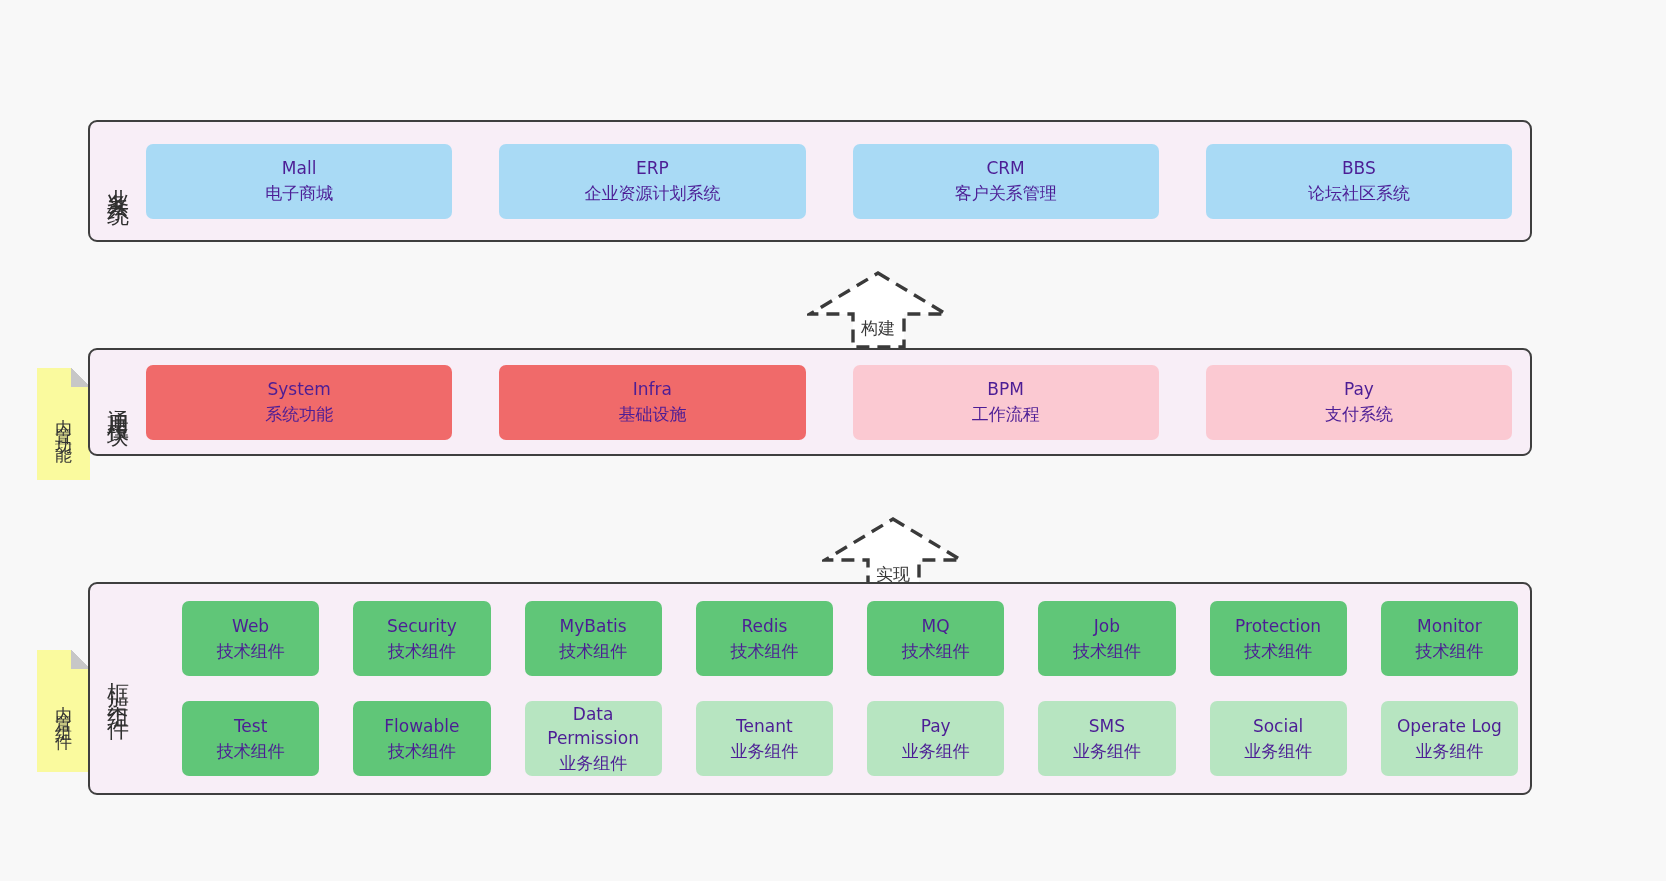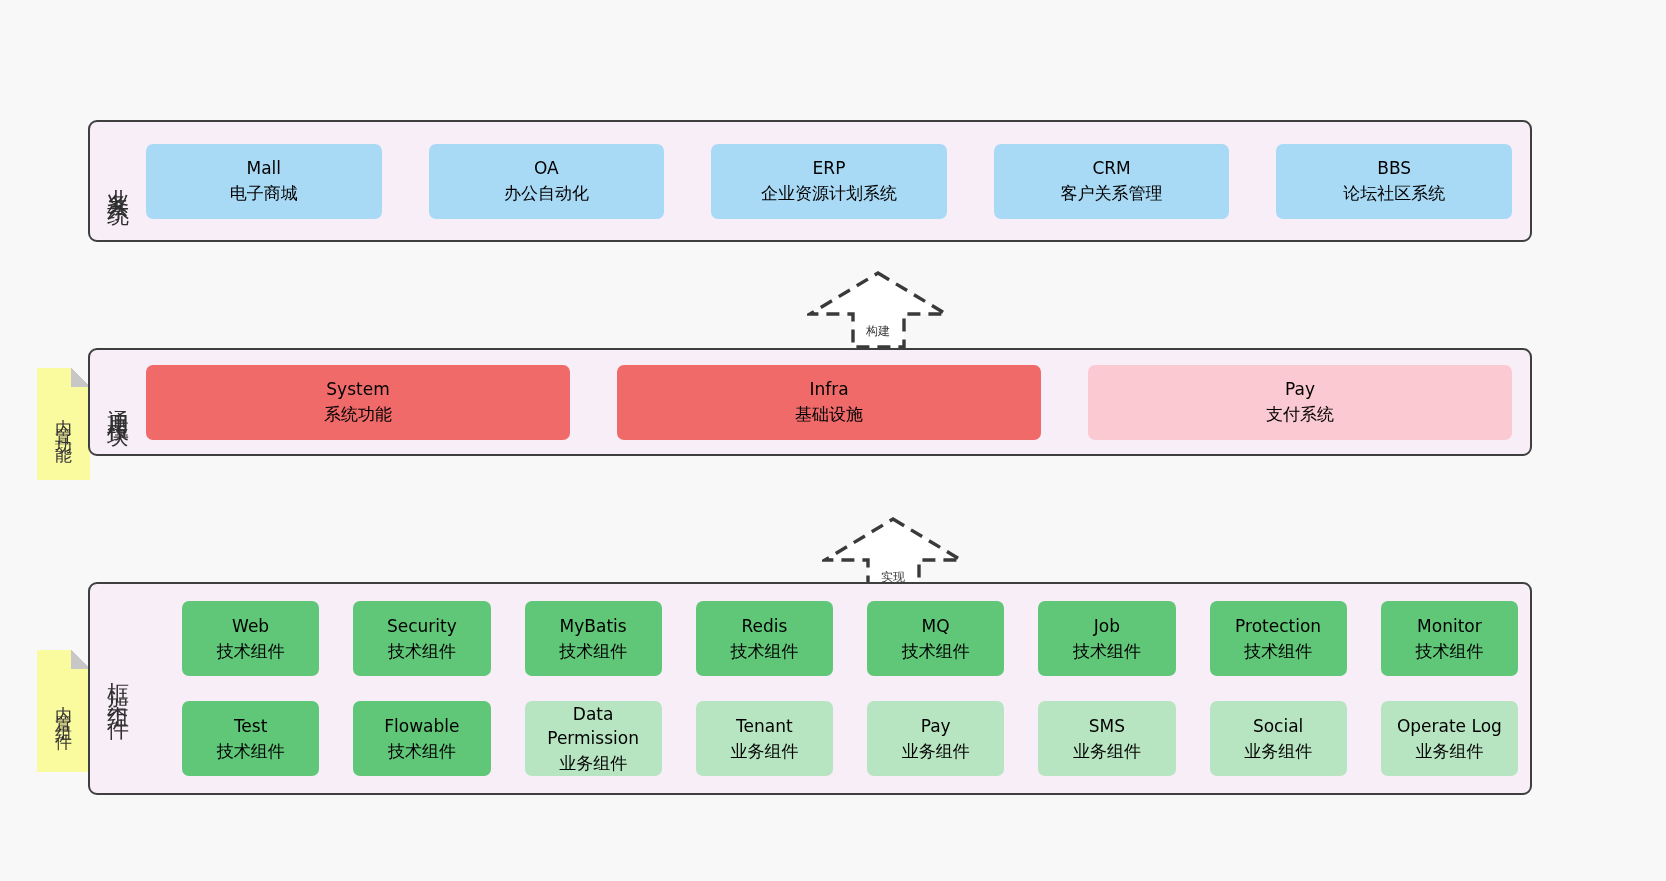--- a/index.html
+++ b/index.html
@@ -27,34 +27,34 @@
     writing-mode:vertical-lr;text-orientation:upright;letter-spacing:5px;line-height:1;
   }
   #layer-components .side-label span{letter-spacing:12px;}
   .rows{flex:1;display:flex;flex-direction:column;justify-content:center;gap:25px;}
   .row{display:flex;}
   .row-6{gap:47px;padding-right:18px;}
   .row-8{gap:34px;padding-right:12px;padding-left:36px;}
   .box{
     flex:1;height:75px;border-radius:7px;box-sizing:border-box;
     display:flex;flex-direction:column;align-items:center;justify-content:center;
-    text-align:center;font-size:17px;line-height:1.45;color:#000000;padding:2px 6px;
+    text-align:center;font-size:17px;line-height:1.45;color:#4c1d95;padding:2px 6px;
   }
   .box.blue{background:var(--blue,#a9daf5);}
   .box.red{background:var(--red,#f06a6a);}
   .box.pink{background:var(--pink,#fbc9d2);}
   .box.green{background:var(--green,#60c678);}
   .box.lightgreen{background:var(--lightgreen,#b7e5c1);}
   .arrow{position:absolute;width:142px;height:78px;z-index:1;}
   #arrow-build{left:807px;top:270px;}
   #arrow-implement{left:822px;top:516px;}
   .arrow svg{display:block;width:100%;height:100%;}
   .arrow-label{
     position:absolute;left:50%;bottom:8px;transform:translateX(-50%);
-    background:#fff;padding:0 2px;font-size:12px;color:#3a3a3a;white-space:nowrap;
+    background:#fff;padding:0 2px;font-size:17px;color:#3a3a3a;white-space:nowrap;
   }
   .sticky-tag{
     position:absolute;left:37px;width:53px;z-index:0;
     background:var(--yellow,#fafa9e);
     display:flex;align-items:center;justify-content:center;
     font-size:17px;color:#333;
   }
   .sticky-tag span{writing-mode:vertical-lr;text-orientation:upright;letter-spacing:9px;line-height:1;}
   .sticky-tag::after{
     content:'';position:absolute;top:0;right:0;width:19px;height:19px;
@@ -79,24 +79,20 @@
     <div class="side-label">
       <span>业务系统</span>
     </div>
     <div class="rows">
       <div class="row row-6">
           <div class="box blue">
             <div>Mall</div>
             <div>电子商城</div>
           </div>
           <div class="box blue">
-            <div>OA</div>
-            <div>办公自动化</div>
-          </div>
-          <div class="box blue">
             <div>ERP</div>
             <div>企业资源计划系统</div>
           </div>
           <div class="box blue">
             <div>CRM</div>
             <div>客户关系管理</div>
           </div>
           <div class="box blue">
             <div>BBS</div>
             <div>论坛社区系统</div>
@@ -120,20 +116,24 @@
       <div class="row row-6">
           <div class="box red">
             <div>System</div>
             <div>系统功能</div>
           </div>
           <div class="box red">
             <div>Infra</div>
             <div>基础设施</div>
           </div>
           <div class="box pink">
+            <div>BPM</div>
+            <div>工作流程</div>
+          </div>
+          <div class="box pink">
             <div>Pay</div>
             <div>支付系统</div>
           </div>
         </div>
     </div>
   </section>
 
   <div class="arrow" id="arrow-implement">
     <svg viewBox="0 0 142 78">
       <polygon points="71,3 139,44 97,44 97,77 46,77 46,44 3,44" fill="#ffffff" stroke="#3a3a3a" stroke-width="3.4" stroke-dasharray="13 8"></polygon>

